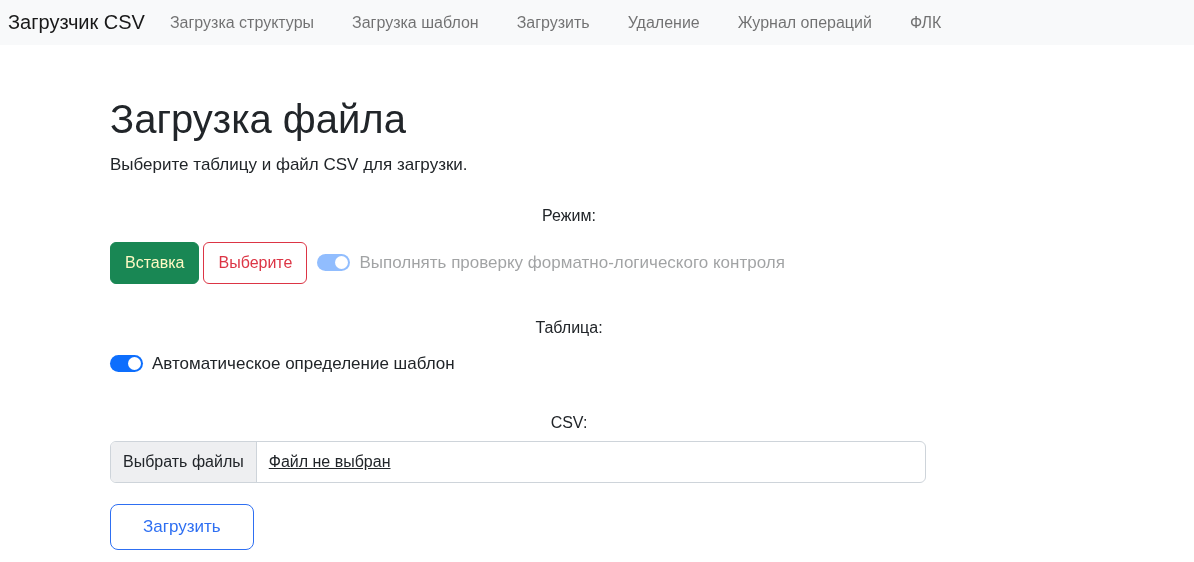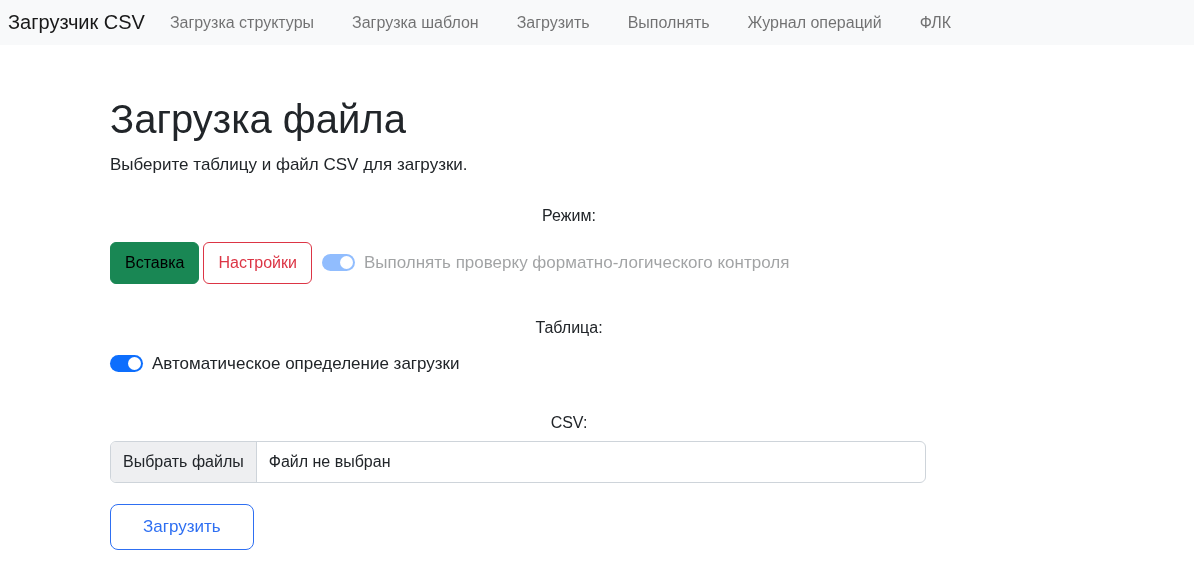--- a/index.html
+++ b/index.html
@@ -71,21 +71,21 @@
     padding: 8px 14px;
     border-radius: 6px;
     border: 1px solid transparent;
     cursor: pointer;
     background: #fff;
     font-family: inherit;
   }
   .btn-success {
     background: #198754;
     border-color: #198754;
-    color: #000000;
+    color: #fef9c3;
     margin-right: 4px;
   }
   .btn-outline-danger {
     background: #ffffff;
     border-color: #dc3545;
     color: #dc3545;
   }
 
   
   .switch-wrap {
@@ -139,20 +139,21 @@
     line-height: 24px;
     white-space: nowrap;
     cursor: pointer;
   }
   .file-status {
     padding: 8px 12px;
     font-size: 16px;
     line-height: 24px;
     color: #212529;
     white-space: nowrap;
+    text-decoration: underline;
   }
 
   
   .btn-outline-primary {
     background: #ffffff;
     border: 1px solid #2e6ff2;
     color: #2e6ff2;
     font-size: 17px;
     padding: 10px 32px;
     border-radius: 8px;
@@ -160,51 +161,51 @@
 </style>
 </head>
 <body>
 
 <nav class="navbar">
   <a class="navbar-brand">Загрузчик CSV</a>
   <div class="navbar-nav">
     <a class="nav-link">Загрузка структуры</a>
     <a class="nav-link">Загрузка шаблон</a>
     <a class="nav-link">Загрузить</a>
-    <a class="nav-link">Выполнять</a>
+    <a class="nav-link">Удаление</a>
     <a class="nav-link">Журнал операций</a>
     <a class="nav-link">ФЛК</a>
   </div>
 </nav>
 
 <div class="main">
 
   <h1 class="page-title">Загрузка файла</h1>
   <p class="page-subtitle">Выберите таблицу и файл CSV для загрузки.</p>
 
   <div class="form-label">Режим:</div>
 
   <div class="mode-row">
     <button class="btn btn-success">Вставка</button>
-    <button class="btn btn-outline-danger">Настройки</button>
+    <button class="btn btn-outline-danger">Выберите</button>
     <div class="switch-wrap flc-switch">
       <span class="switch disabled">
         <span class="knob"></span>
       </span>
       <span class="switch-label muted">Выполнять проверку форматно-логического контроля</span>
     </div>
   </div>
 
   <div class="form-label">Таблица:</div>
 
   <div class="switch-wrap table-row">
     <span class="switch">
       <span class="knob"></span>
     </span>
-    <span class="switch-label">Автоматическое определение загрузки</span>
+    <span class="switch-label">Автоматическое определение шаблон</span>
   </div>
 
   <div class="form-label" style="margin-bottom:6px;">CSV:</div>
 
   <div class="file-input">
     <span class="file-btn">Выбрать файлы</span>
     <span class="file-status">Файл не выбран</span>
   </div>
 
   <button class="btn btn-outline-primary">Загрузить</button>

